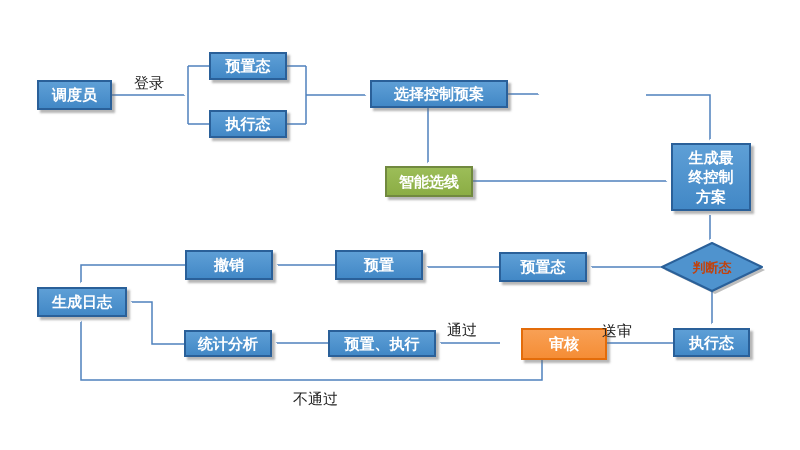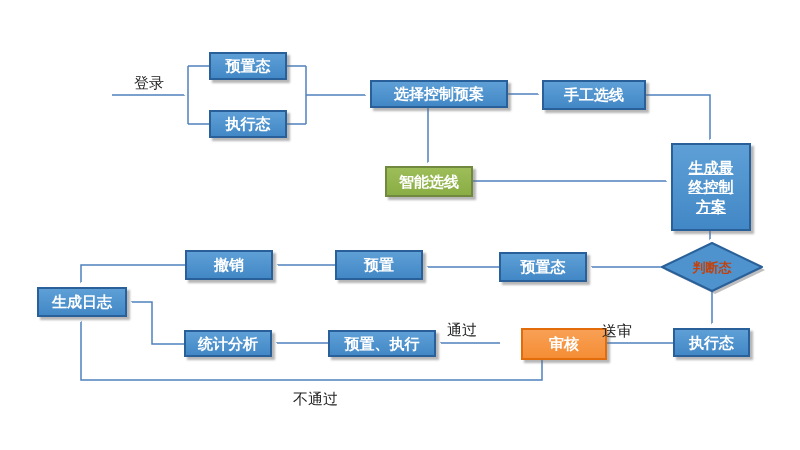--- a/index.html
+++ b/index.html
@@ -78,32 +78,32 @@
 
       <path d="M328,343 L277,343" marker-end="url(#arrow)"></path>
 
       <path d="M542,360 L542,380 L81,380 L81,322" marker-end="url(#arrow)"></path>
     </g>
 
     <polygon points="715,246 765,270 715,294 665,270" fill="rgba(110,110,110,0.45)"></polygon>
     <polygon points="712,243 762,267 712,291 662,267" fill="#4f93ce" stroke="#2a6099" stroke-width="2" stroke-linejoin="round"></polygon>
   </svg>
 
+  <div class="node" style="left:37px;  top:80px;  width:75px;  height:30px;">调度员</div>
 
   <div class="node" style="left:209px; top:52px;  width:78px;  height:28px;">预置态</div>
 
   <div class="node" style="left:209px; top:110px; width:78px;  height:28px;">执行态</div>
 
   <div class="node" style="left:370px; top:80px;  width:138px; height:28px;">选择控制预案</div>
 
-  <div class="node" style="left:542px; top:80px;  width:104px; height:30px;">手工选线</div>
 
   <div class="node green" style="left:385px; top:166px; width:88px; height:31px;">智能选线</div>
 
-  <div class="node" style="left:671px; top:143px; width:80px; height:88px; padding:0 12px;text-decoration:underline;">生成最终控制方案</div>
+  <div class="node" style="left:671px; top:143px; width:80px; height:68px; padding:0 12px;">生成最终控制方案</div>
 
   <div class="diamond-label" style="left:672px; top:259px; width:80px;">判断态</div>
 
   <div class="node" style="left:499px; top:252px; width:88px; height:30px;">预置态</div>
 
   <div class="node" style="left:335px; top:250px; width:88px; height:30px;">预置</div>
 
   <div class="node" style="left:185px; top:250px; width:88px; height:30px;text-align:right;">撤销</div>
 
   <div class="node" style="left:37px;  top:287px; width:90px; height:30px;">生成日志</div>

